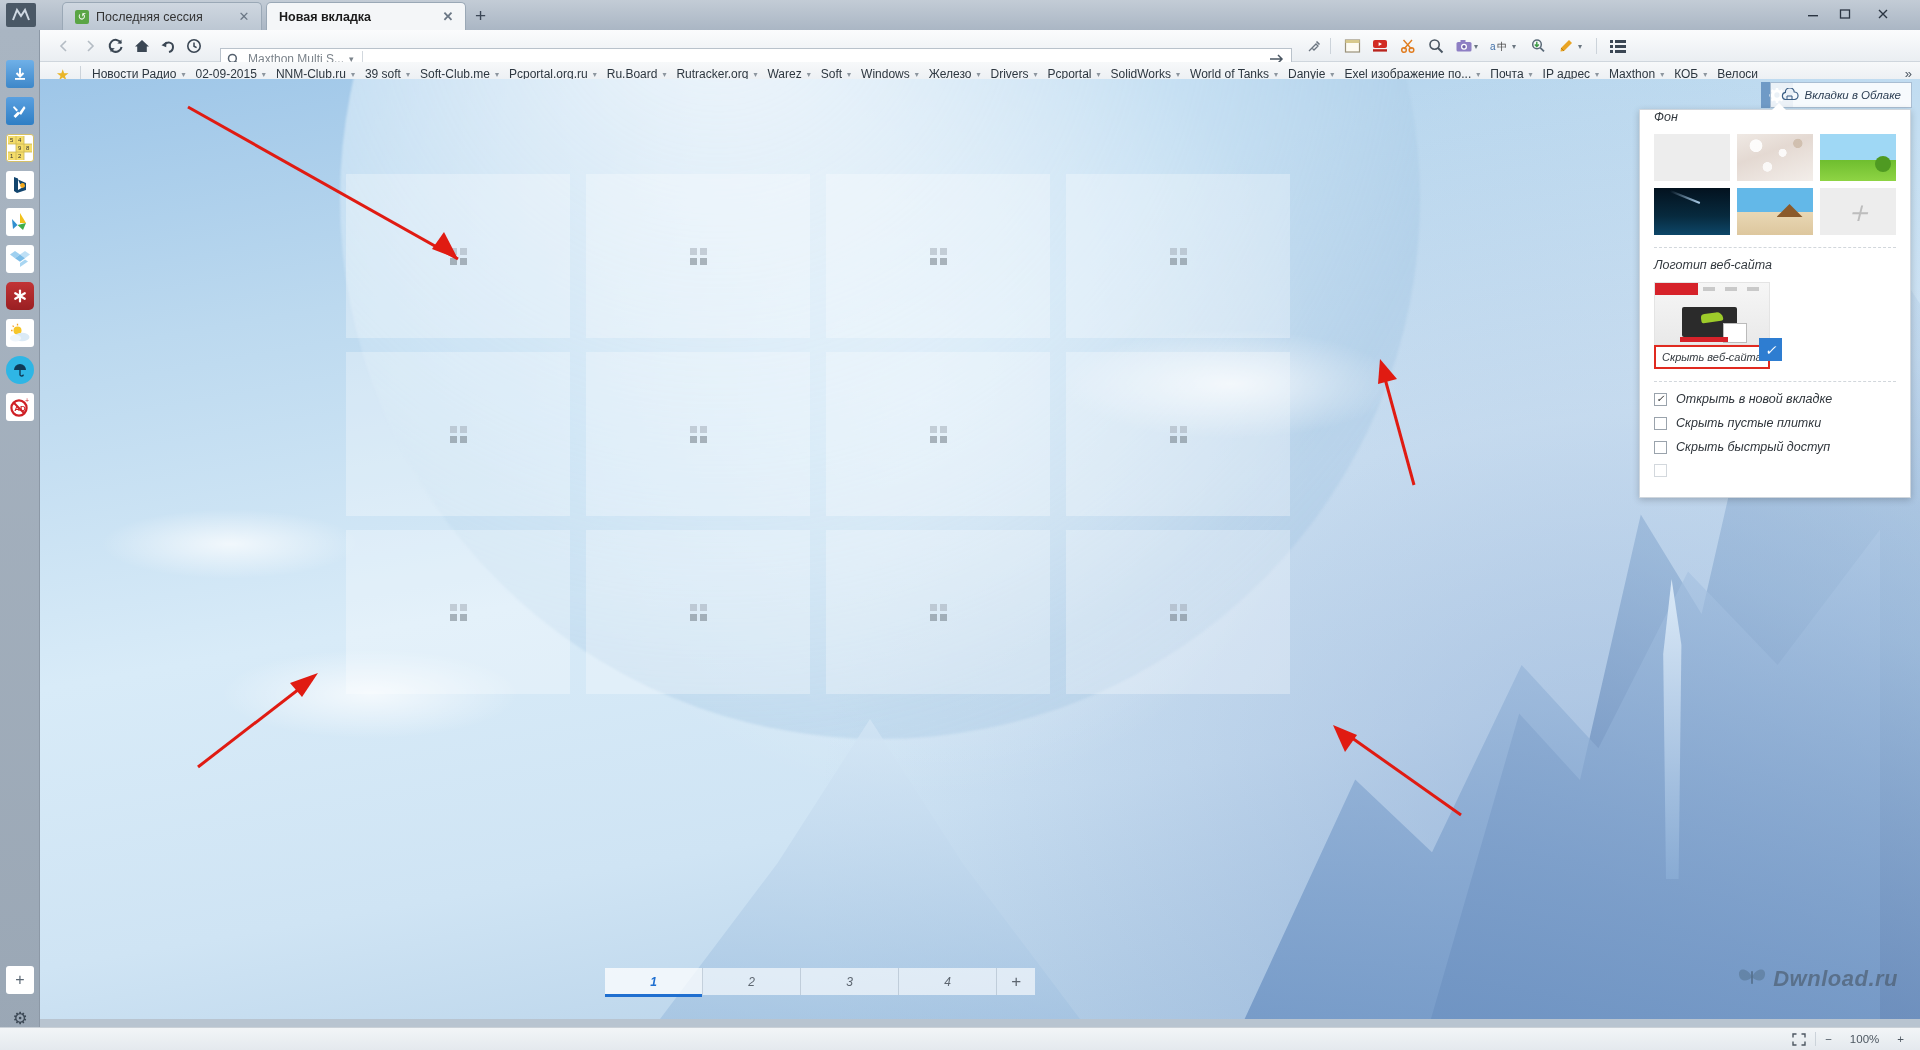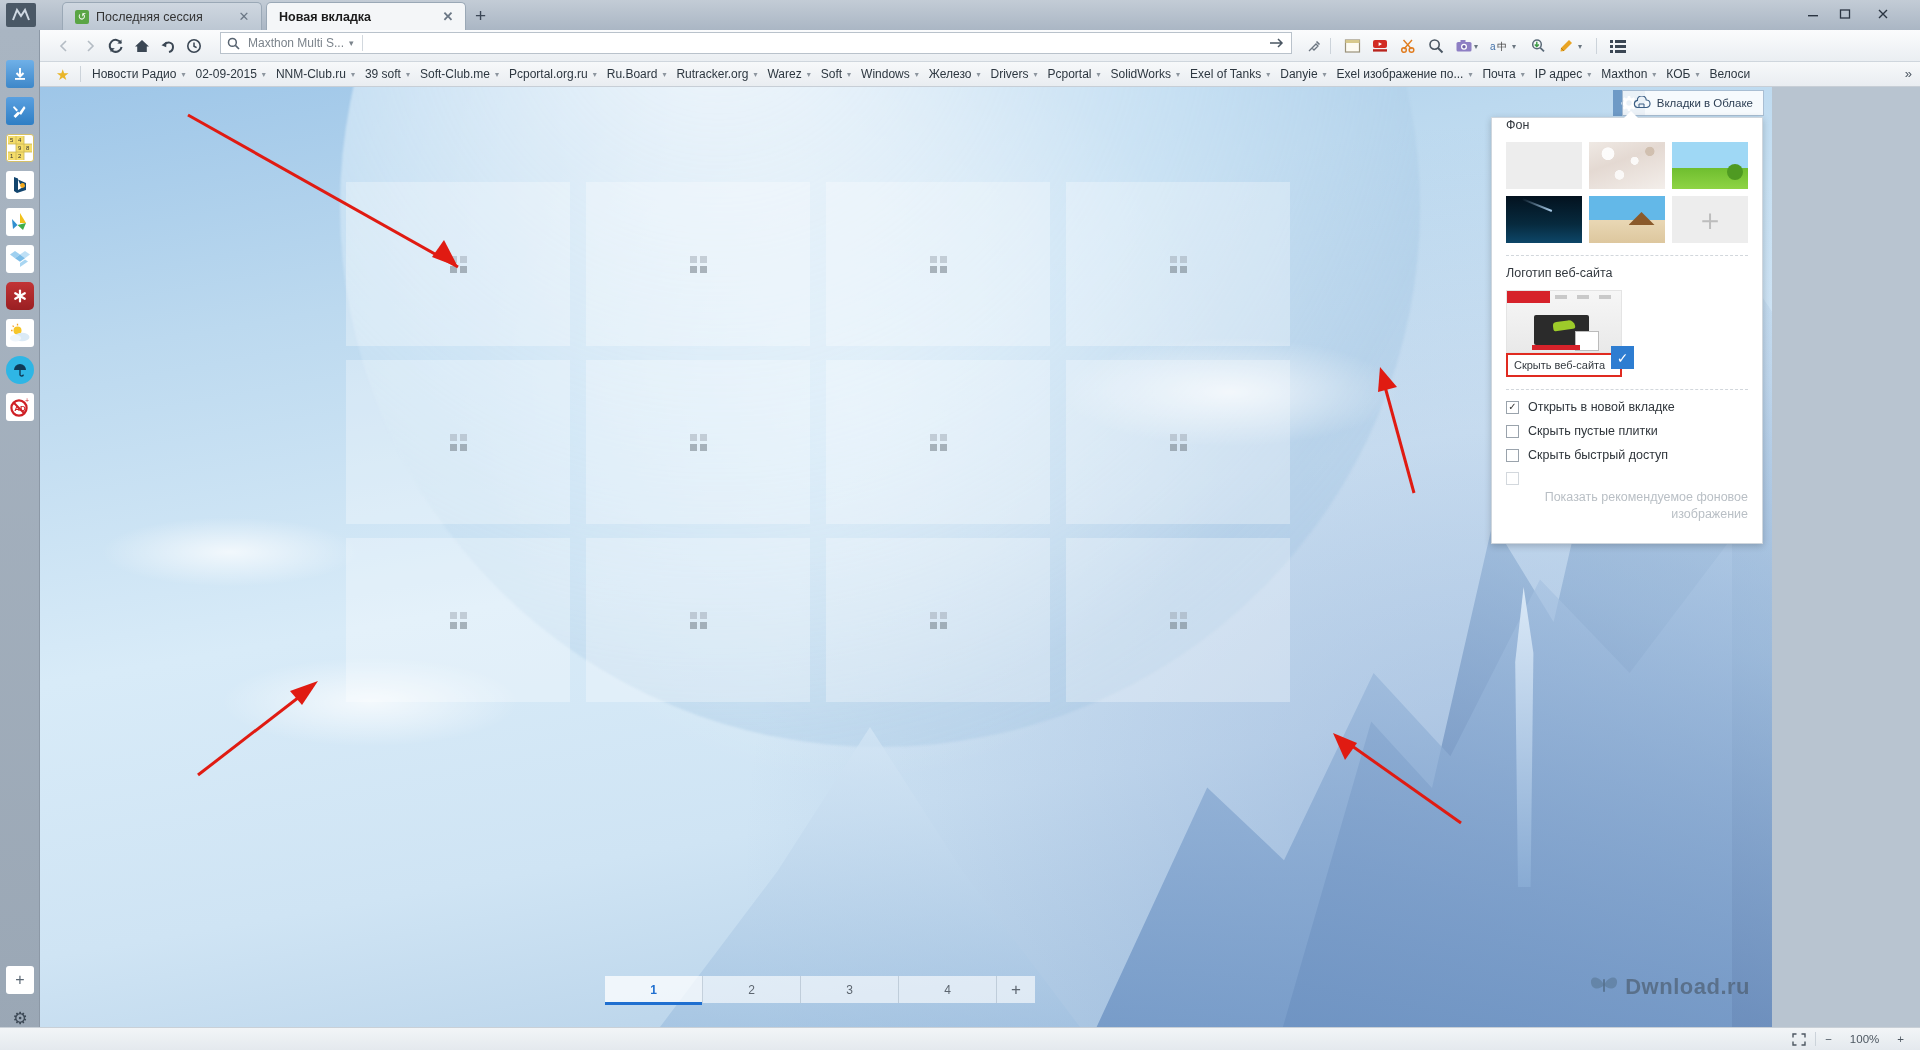--- a/index.html
+++ b/index.html
@@ -74,21 +74,21 @@
   }
   .navbtn {
     position: absolute; top: 4px; width: 24px; height: 24px;
     display: flex; align-items: center; justify-content: center;
     color: #52606e;
   }
   .navbtn svg { display: block; }
   .navbtn.dis { color: #b4bcc4; }
 
   .urlbar {
-    position: absolute; left: 220px; top: 2px; width: 1072px; height: 22px;
+    position: absolute; left: 220px; top: 18px; width: 1072px; height: 22px;
     background: #fff; border: 1px solid #b9c2cb;
     display: flex; align-items: center; padding: 0 6px;
   }
   .urlbar .srch-ico { flex: 0 0 16px; color: #56626f; display: flex; align-items: center; }
   .urlbar .engine {
     font-size: 12px; color: #7b838b; margin-left: 5px; white-space: nowrap;
   }
   .urlbar .caret { margin-left: 5px; color: #7b838b; font-size: 9px; }
   .urlbar .sep { width: 1px; height: 16px; background: #d2d8de; margin: 0 8px; }
   .urlbar .urlinput { flex: 1 1 auto; font-size: 12px; color: #222; border: none; outline: none; background: transparent; }
@@ -132,26 +132,27 @@
   .sb-ico {
     width: 28px; height: 28px; margin-bottom: 9px; border-radius: 3px;
     display: flex; align-items: center; justify-content: center;
     font-size: 14px; color: #fff; overflow: hidden; flex: 0 0 28px;
   }
   .sb-bottom { position: absolute; left: 6px; bottom: 8px; }
   .sb-bottom .sb-ico { margin-bottom: 10px; }
 
   
   .page {
-    position: absolute; left: 40px; top: 87px; width: 1732px; height: 940px;
+    position: absolute; left: 40px; top: 79px; width: 1880px; height: 940px;
     overflow: hidden;
     background:
       radial-gradient(circle at 47% 34%, rgba(255,255,255,0.55) 0%, rgba(255,255,255,0.0) 34%),
       radial-gradient(circle at 83% 82%, rgba(120,150,200,0.45) 0%, rgba(255,255,255,0) 45%),
       linear-gradient(170deg, #9ec6e8 0%, #bcd9ef 22%, #d8ebf8 48%, #cfe4f4 70%, #a9c7e2 100%);
+    font-style: italic;
   }
   
   .planet {
     position: absolute; left: 300px; top: -420px; width: 1080px; height: 1080px;
     border-radius: 50%;
     background:
       radial-gradient(circle at 35% 30%, rgba(255,255,255,0.85), rgba(214,234,248,0.55) 45%, rgba(160,196,226,0.35) 72%, rgba(140,180,215,0.15) 100%);
     filter: blur(1px);
   }
   
@@ -577,21 +578,21 @@
       </span>
     <span class="bm">
         <span>Pcportal</span>
         <span class="bm-caret">▾</span>
       </span>
     <span class="bm">
         <span>SolidWorks</span>
         <span class="bm-caret">▾</span>
       </span>
     <span class="bm">
-        <span>Exel of Tanks</span>
+        <span>World of Tanks</span>
         <span class="bm-caret">▾</span>
       </span>
     <span class="bm">
         <span>Danyie</span>
         <span class="bm-caret">▾</span>
       </span>
     <span class="bm">
         <span>Exel изображение по...</span>
         <span class="bm-caret">▾</span>
       </span>
@@ -874,21 +875,20 @@
       <div class="opt">
         <span class="cbx"></span>
         <span class="opt-lbl">Скрыть пустые плитки</span>
       </div>
       <div class="opt">
         <span class="cbx"></span>
         <span class="opt-lbl">Скрыть быстрый доступ</span>
       </div>
       <div class="opt stack disabled">
         <span class="cbx dim"></span>
-        <span class="opt-lbl">Показать рекомендуемое фоновое изображение</span>
       </div>
     </div>
 
     <div class="pager">
       <div class="pg active">1</div>
       <div class="pg">2</div>
       <div class="pg">3</div>
       <div class="pg">4</div>
       <div class="pg addpg">+</div>
     </div>

